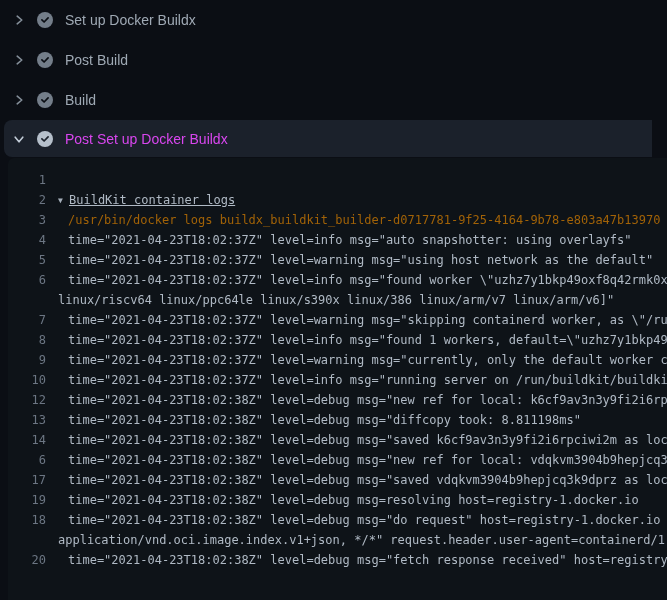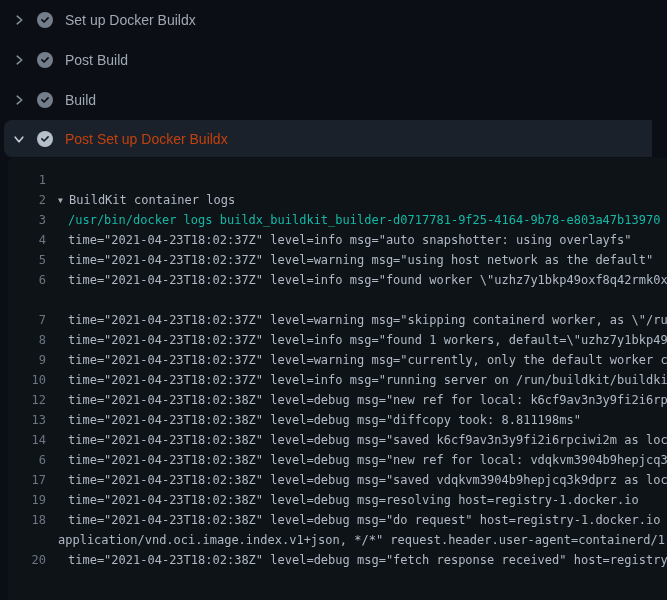--- a/index.html
+++ b/index.html
@@ -26,38 +26,38 @@
   .chev .chev-down{display:none;}
   .step-row.expanded .chev .chev-down{display:block;}
   .step-row.expanded .chev svg path{stroke:#c3cdd8;}
   .check{width:16px;height:16px;margin-left:12px;flex:none;}
   .check svg{display:block;}
   .check circle{fill:#747e8a;}
   .check path{fill:none;stroke:#0b0e14;stroke-width:1.7;stroke-linecap:round;stroke-linejoin:round;}
   .step-row.expanded .check circle{fill:#b6c0cb;}
   .step-row.expanded .check path{stroke:#1b212b;}
   .step-label{margin-left:12px;font-size:14px;color:#9fa9b4;}
-  .step-row.expanded .step-label{color:#c2410c;}
+  .step-row.expanded .step-label{color:#d946ef;}
   
   .log-panel{
     margin-left:8px;height:442px;box-sizing:border-box;
     background:#0e1318;border-top-left-radius:6px;
     padding:12px 0 0 4px;overflow:hidden;
   }
   .log-row{
     display:flex;height:20px;line-height:20px;white-space:pre;
     font-family:"DejaVu Sans Mono",monospace;font-size:12px;
   }
   .log-row .ln{width:34px;flex:none;text-align:right;color:#6c7683;cursor:pointer;}
   .log-row .lc{margin-left:10px;flex:none;color:#b0bac5;}
   .k-plain  .lc{padding-left:6px;}
-  .k-group  .lc{padding-left:2px;}
+  .k-group  .lc{padding-left:2px;text-decoration:underline;}
   .k-grouped .lc,.k-command .lc{padding-left:12px;}
   .k-wrap   .lc{padding-left:2px;}
-  .k-command .txt{color:#14b8a6;margin-top:14px;}
+  .k-command .txt{color:#a16207;margin-top:14px;}
   .tri{display:none;}
   .k-group .tri{
     display:inline-block;width:11px;font-size:8px;color:#a5afba;
     transform:translateY(-1px);
   }
 </style>
 </head>
 <body>
 
 <div class="app">
@@ -143,20 +143,21 @@
         <div class="log-row k-grouped">
     <span class="ln">5</span>
     <span class="lc"><span class="txt">time="2021-04-23T18:02:37Z" level=warning msg="using host network as the default"</span></span>
   </div>
         <div class="log-row k-grouped">
     <span class="ln">6</span>
     <span class="lc"><span class="txt">time="2021-04-23T18:02:37Z" level=info msg="found worker \"uzhz7y1bkp49oxf8q42rmk0xjd\", labels=map[org.mobyproject.buildkit.worker.executor:oci], platforms=[linux/amd64</span></span>
   </div>
         <div class="log-row k-wrap">
     <span class="ln"></span>
+    <span class="lc"><span class="txt">linux/riscv64 linux/ppc64le linux/s390x linux/386 linux/arm/v7 linux/arm/v6]"</span></span>
   </div>
         <div class="log-row k-grouped">
     <span class="ln">7</span>
     <span class="lc"><span class="txt">time="2021-04-23T18:02:37Z" level=warning msg="skipping containerd worker, as \"/run/containerd/containerd.sock\" does not exist"</span></span>
   </div>
         <div class="log-row k-grouped">
     <span class="ln">8</span>
     <span class="lc"><span class="txt">time="2021-04-23T18:02:37Z" level=info msg="found 1 workers, default=\"uzhz7y1bkp49oxf8q42rmk0xjd\""</span></span>
   </div>
         <div class="log-row k-grouped">

